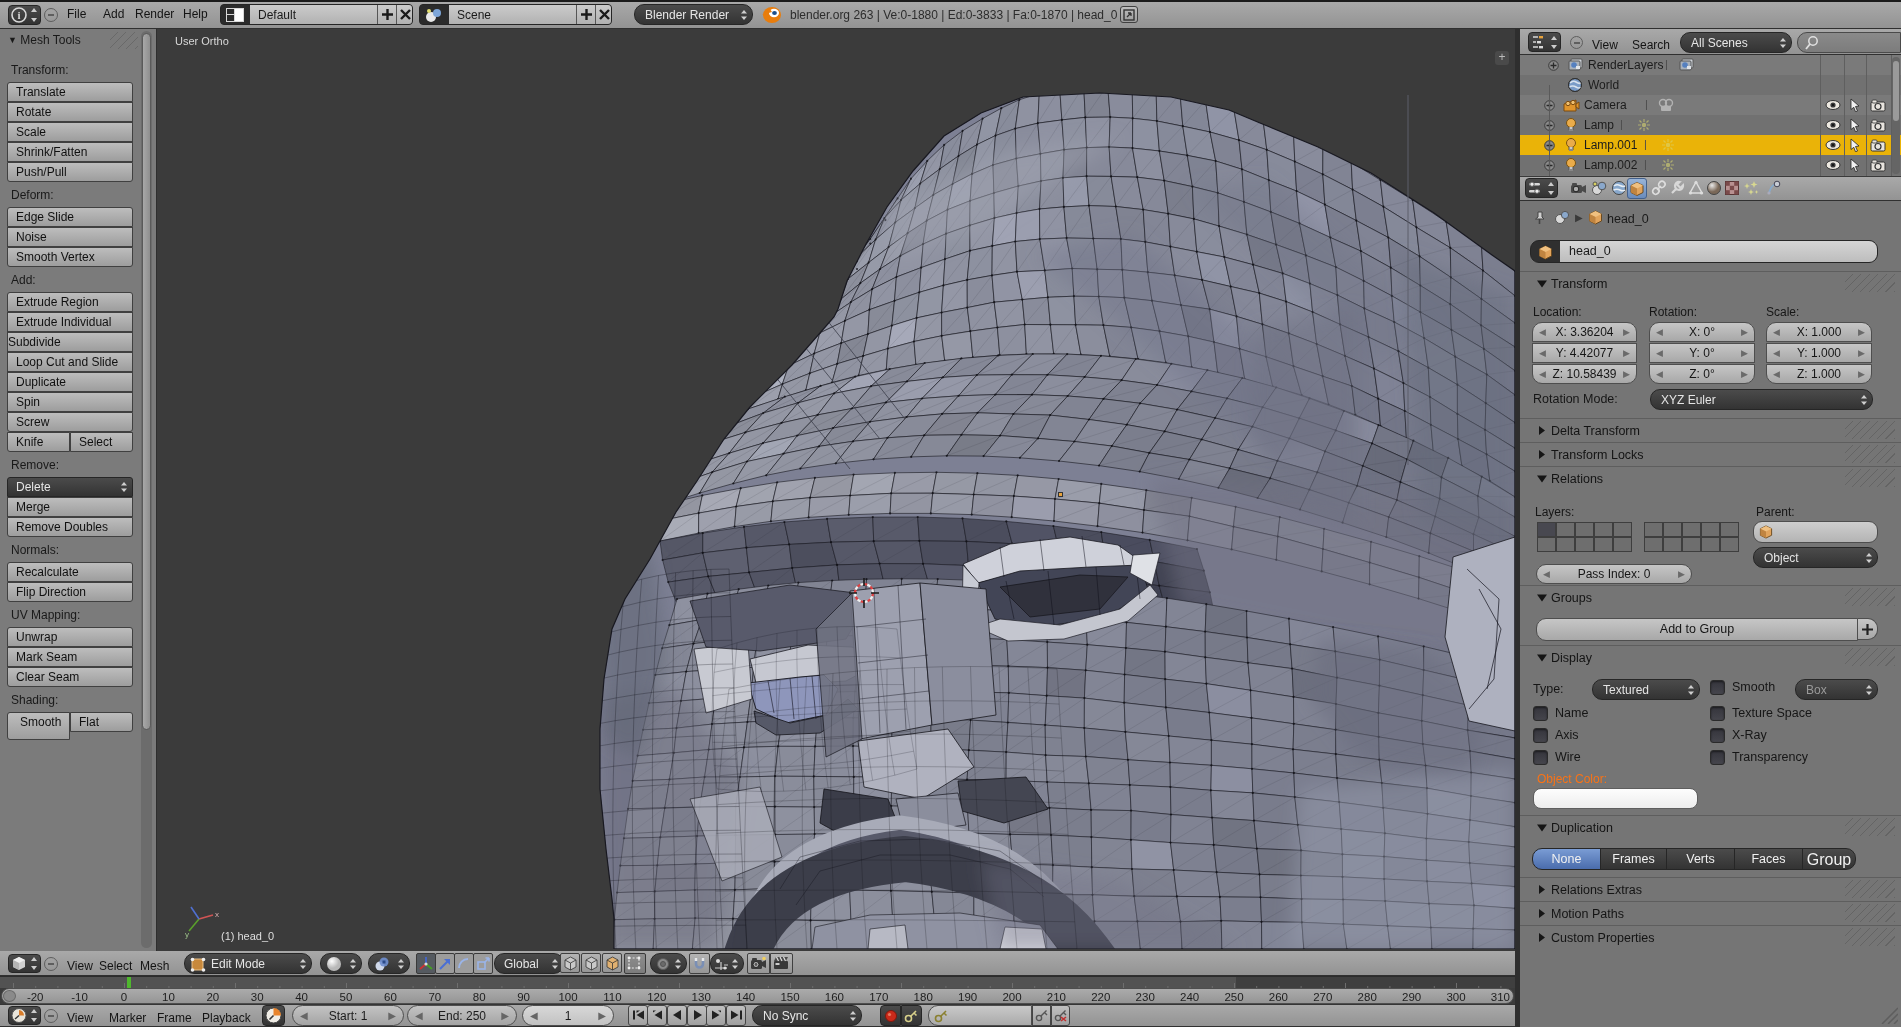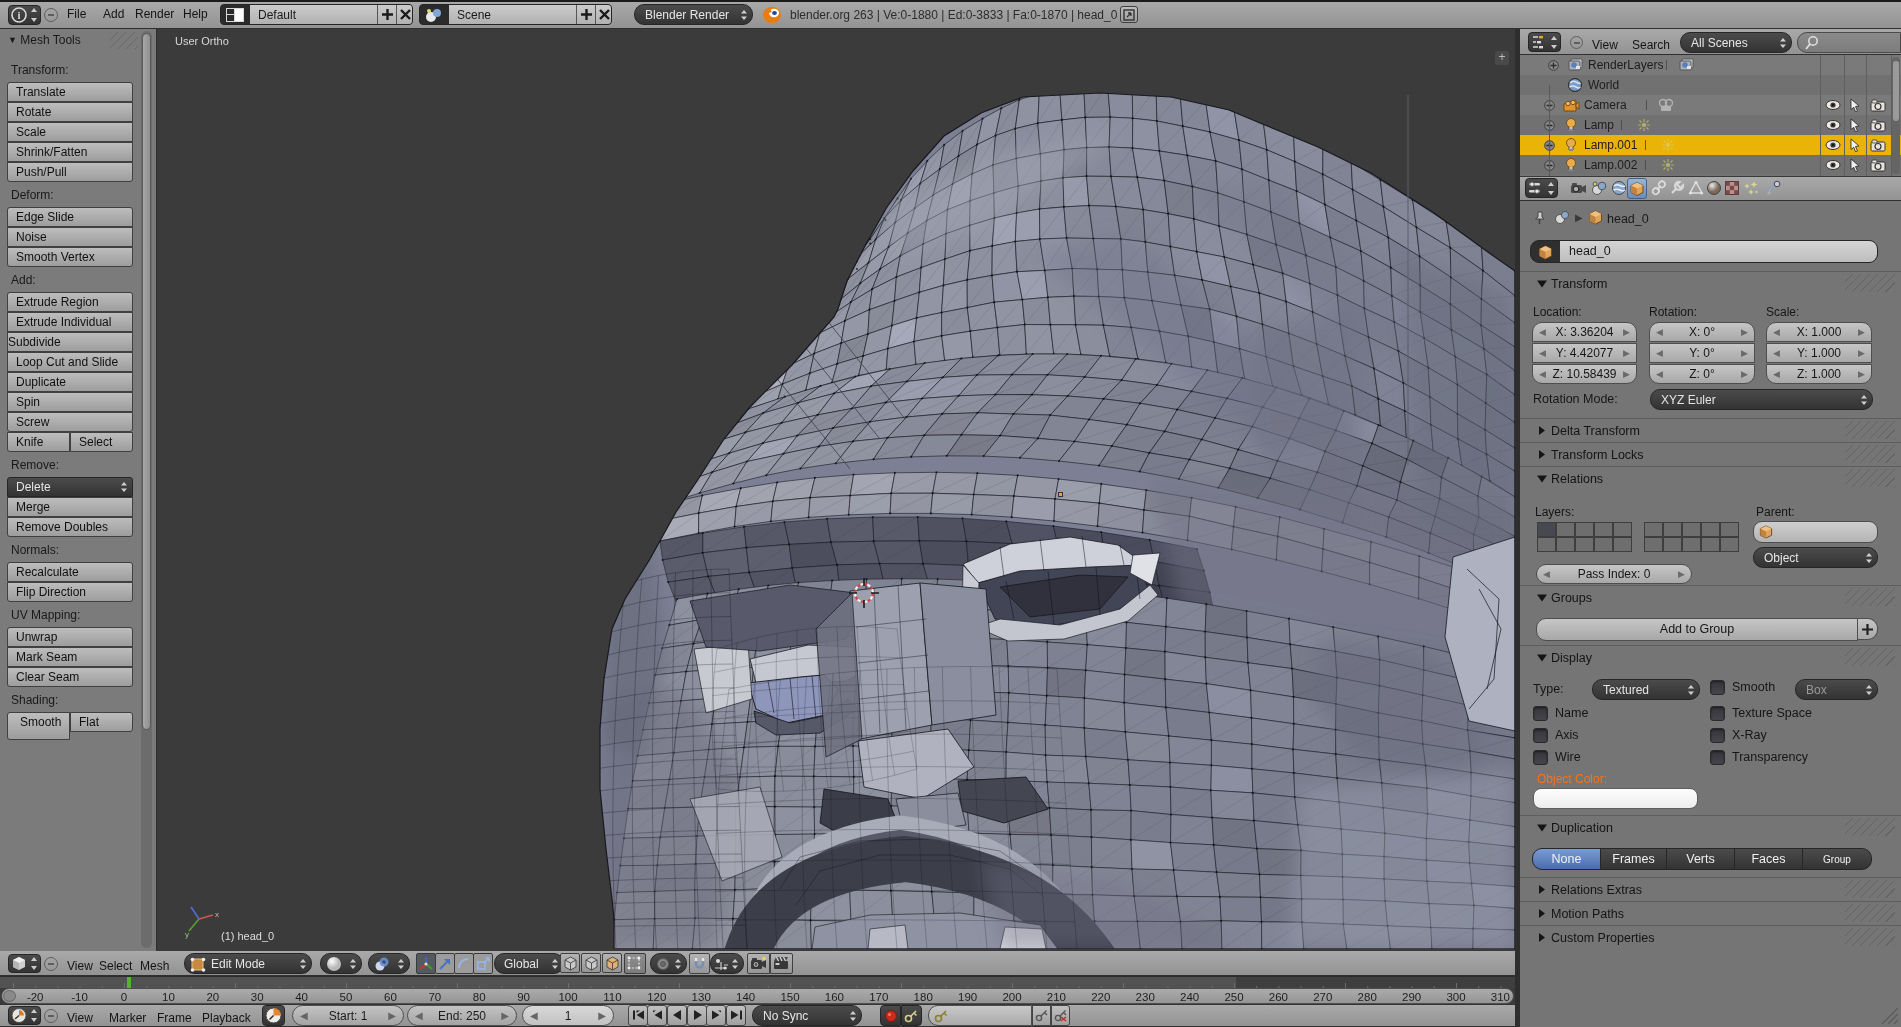--- a/index.html
+++ b/index.html
@@ -1709,21 +1709,21 @@
 <div class="abs" style="left:1533px;top:788px;width:165px;height:21px;border-radius:8px;background:linear-gradient(#fdfdfd,#ededed);border:1px solid #5e5e5e"></div>
 <div class="abs" style="left:1520px;top:815px;width:381px;height:1px;background:#5e5e5e"></div>
 <div class="abs" style="left:1537px;top:821px;font-size:12.5px;color:#141414"><svg width="10" height="9" viewBox="0 0 10 9" style="margin-right:4px">
       <path d="M0 1.5 L10 1.5 L5 8.5Z" fill="#151515"></path>
     </svg>Duplication</div>
 <div class="abs hatch" style="left:1845px;top:818px;width:50px;height:18px"></div>
 <div class="abs" style="left:1532px;top:848px;width:69px;height:22px;border-radius:10px 0 0 10px;background:linear-gradient(#7a9cd4,#4a6cac);border:1px solid #262626;color:#f0f0f0;font-size:12.5px;text-align:center;line-height:21px">None</div>
 <div class="abs" style="left:1600px;top:848px;width:67px;height:22px;border-radius:0;background:linear-gradient(#4b4b4b,#333333);border:1px solid #262626;color:#f0f0f0;font-size:12.5px;text-align:center;line-height:21px">Frames</div>
 <div class="abs" style="left:1666px;top:848px;width:69px;height:22px;border-radius:0;background:linear-gradient(#4b4b4b,#333333);border:1px solid #262626;color:#f0f0f0;font-size:12.5px;text-align:center;line-height:21px">Verts</div>
 <div class="abs" style="left:1734px;top:848px;width:69px;height:22px;border-radius:0;background:linear-gradient(#4b4b4b,#333333);border:1px solid #262626;color:#f0f0f0;font-size:12.5px;text-align:center;line-height:21px">Faces</div>
-<div class="abs" style="left:1802px;top:848px;width:70px;height:22px;border-radius:0 10px 10px 0;background:linear-gradient(#4b4b4b,#333333);border:1px solid #262626;color:#f0f0f0;font-size:10px;text-align:center;line-height:21px">Group</div>
+<div class="abs" style="left:1802px;top:848px;width:54px;height:22px;border-radius:0 10px 10px 0;background:linear-gradient(#4b4b4b,#333333);border:1px solid #262626;color:#f0f0f0;font-size:16px;text-align:center;line-height:21px">Group</div>
 <div class="abs" style="left:1520px;top:877px;width:381px;height:1px;background:#5e5e5e"></div>
 <div class="abs" style="left:1537px;top:883px;font-size:12.5px;color:#141414"><svg width="9" height="9" viewBox="0 0 9 9" style="margin-right:5px">
       <path d="M2 0 L8 4.5 L2 9Z" fill="#151515"></path>
     </svg>Relations Extras</div>
 <div class="abs hatch" style="left:1845px;top:880px;width:50px;height:18px"></div>
 <div class="abs" style="left:1520px;top:901px;width:381px;height:1px;background:#5e5e5e"></div>
 <div class="abs" style="left:1537px;top:907px;font-size:12.5px;color:#141414"><svg width="9" height="9" viewBox="0 0 9 9" style="margin-right:5px">
       <path d="M2 0 L8 4.5 L2 9Z" fill="#151515"></path>
     </svg>Motion Paths</div>
 <div class="abs hatch" style="left:1845px;top:904px;width:50px;height:18px"></div>

